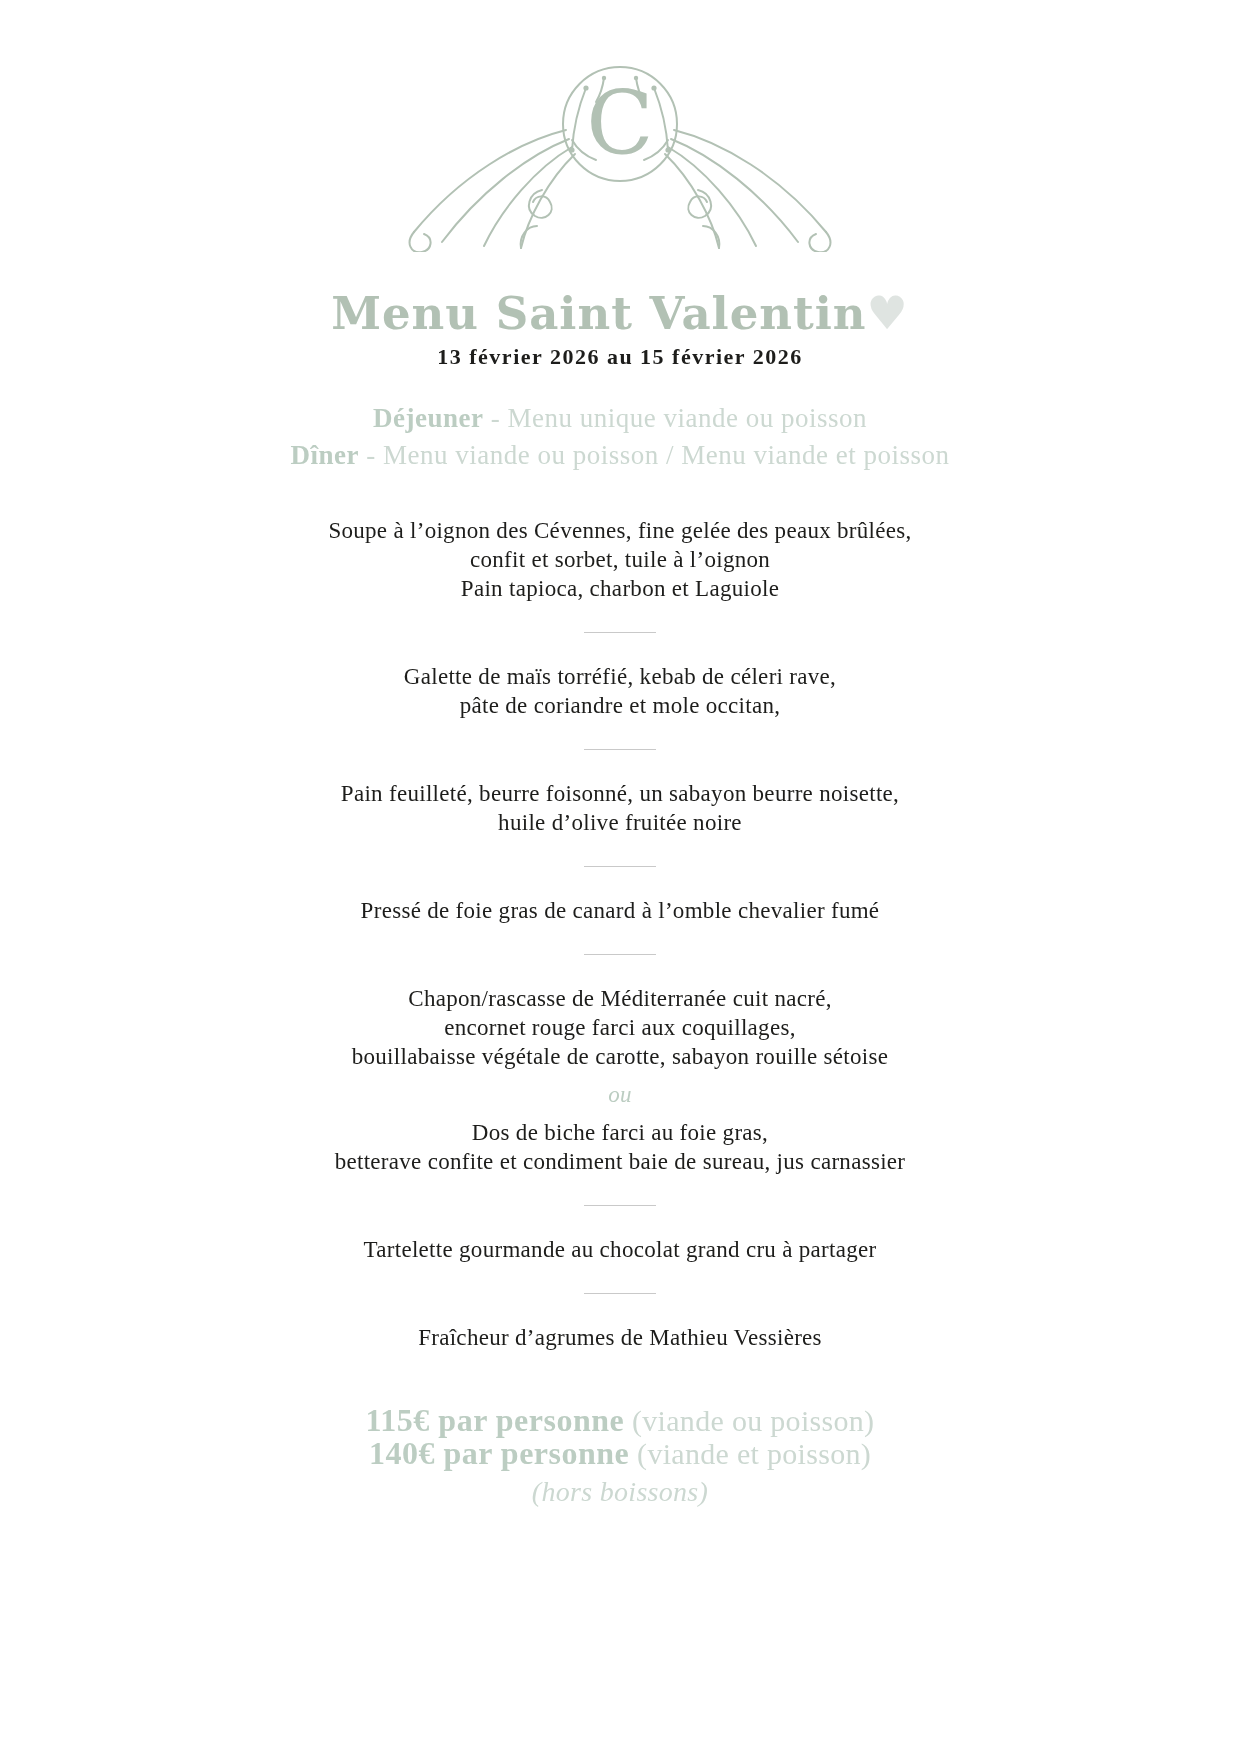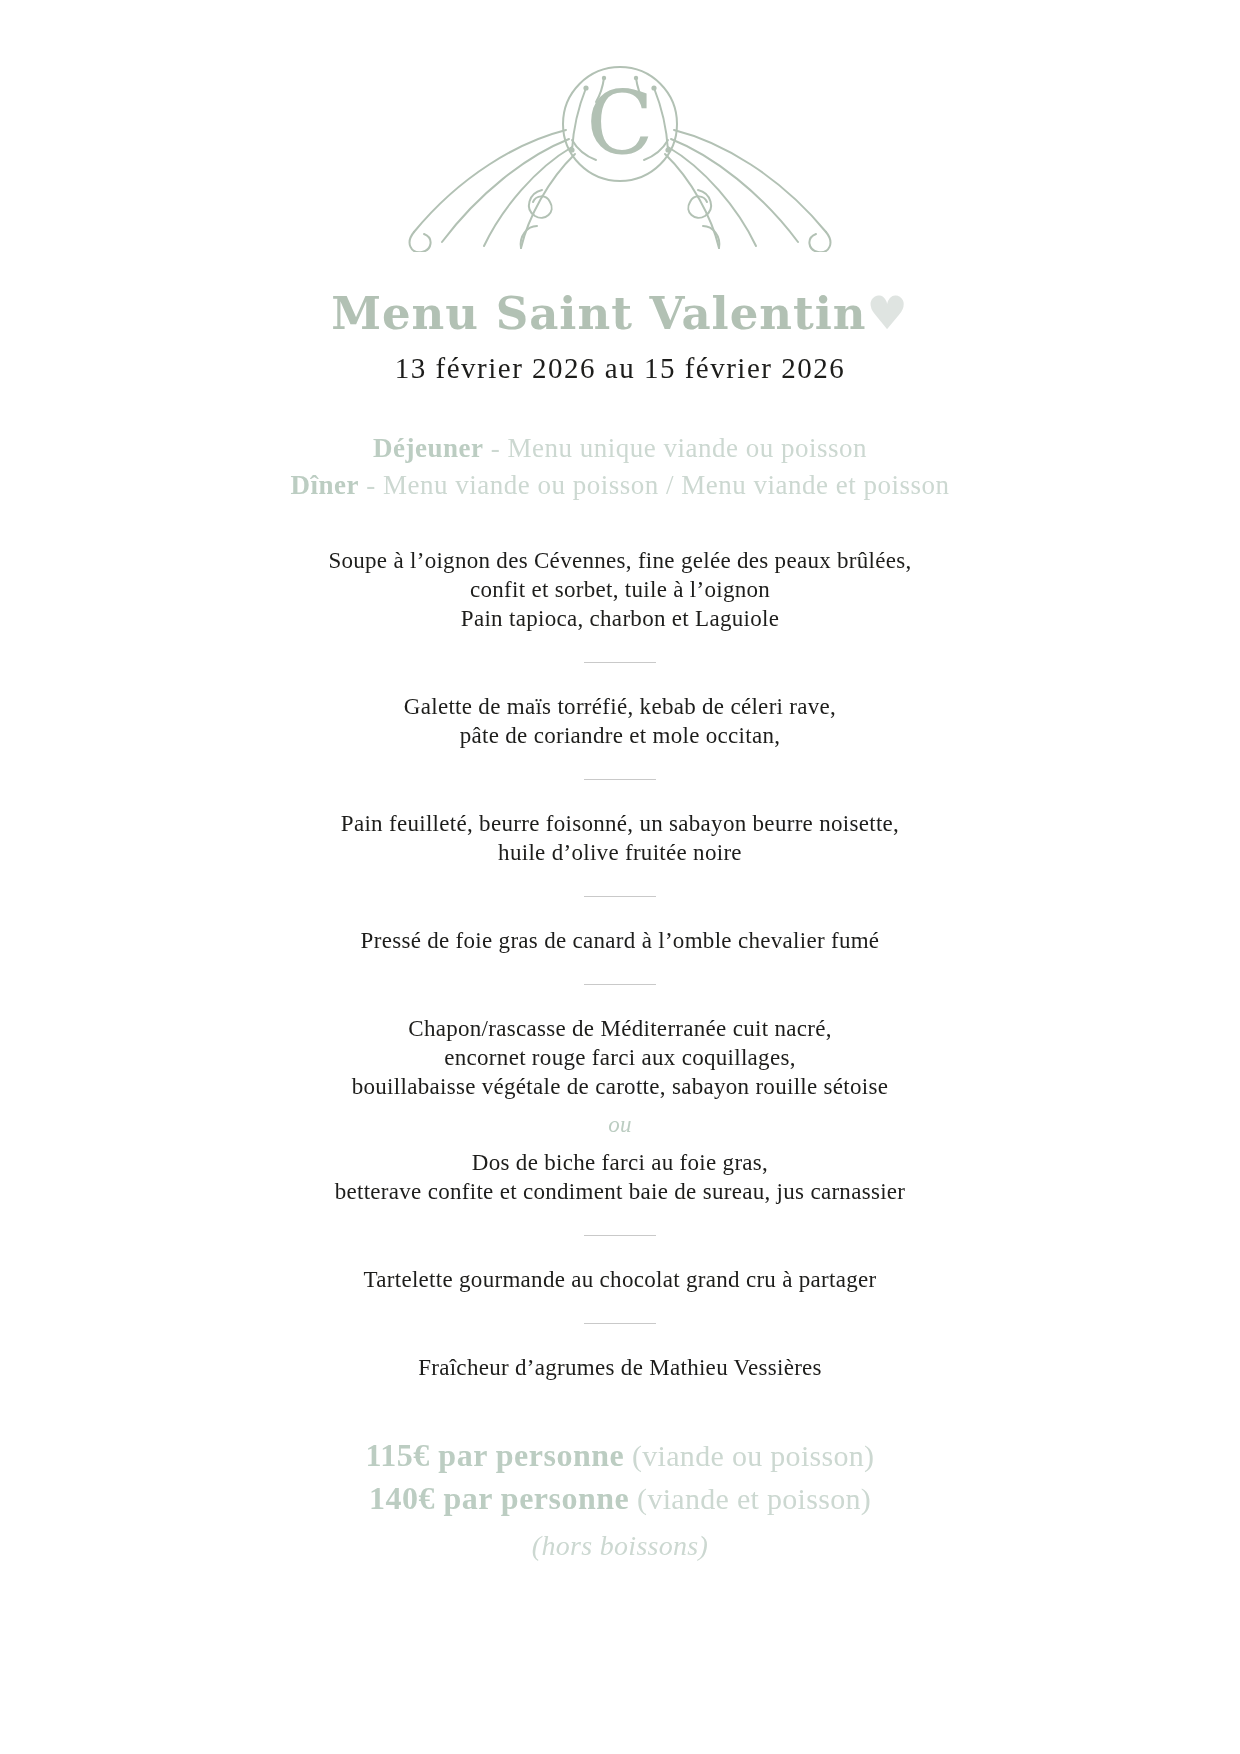--- a/index.html
+++ b/index.html
@@ -18,29 +18,29 @@
     text-align:center;overflow:hidden;padding-top:62px;
   }
   .logo-wrap{width:460px;margin:0 auto;}
   .logo-svg{width:460px;height:190px;display:block;}
   .title{
     font-family:"DejaVu Serif", serif;font-weight:700;
     font-size:45px;line-height:1;letter-spacing:1px;color:var(--accent);
     margin:38px 0 0;display:flex;align-items:center;justify-content:center;
   }
   .heart{color:var(--heart);font-size:46px;line-height:1;font-family:"DejaVu Sans", sans-serif;}
-  .date{margin-top:16px;font-size:29px;letter-spacing:1.5px;color:var(--text);}
-  .services{margin-top:45px;font-size:27px;line-height:37px;color:var(--pale);letter-spacing:.5px;}
+  .date{margin-top:8px;font-size:22px;letter-spacing:1.5px;color:var(--text);font-weight:bold;}
+  .services{margin-top:30px;font-size:27px;line-height:37px;color:var(--pale);letter-spacing:.5px;}
   .svc-label{font-weight:700;color:var(--pale-bold);}
   .courses{margin-top:42px;font-size:23px;line-height:29px;letter-spacing:.3px;color:var(--text);}
   .course{margin:4px;}
   .course .line{display:block;}
   .divider{border:none;border-top:1px solid var(--divider);width:72px;margin:29px auto;}
   .or{color:var(--pale-bold);margin:9px 0;font-size:23px;font-style:italic;}
-  .prices{margin-top:52px;font-size:30px;line-height:42px;color:var(--pale);letter-spacing:.3px;}
+  .prices{margin-top:52px;font-size:30px;line-height:33px;color:var(--pale);letter-spacing:.3px;}
   .amount{font-weight:700;font-size:32px;color:var(--pale-bold);letter-spacing:.5px;}
   .drinks-note{font-style:italic;font-size:28px;margin-top:5px;color:var(--pale);}
 </style>
 </head>
 <body>
 
 <div class="page">
 
   <div class="logo-wrap">
     <svg class="logo-svg" viewBox="0 0 460 190" xmlns="http://www.w3.org/2000/svg" aria-hidden="true">

